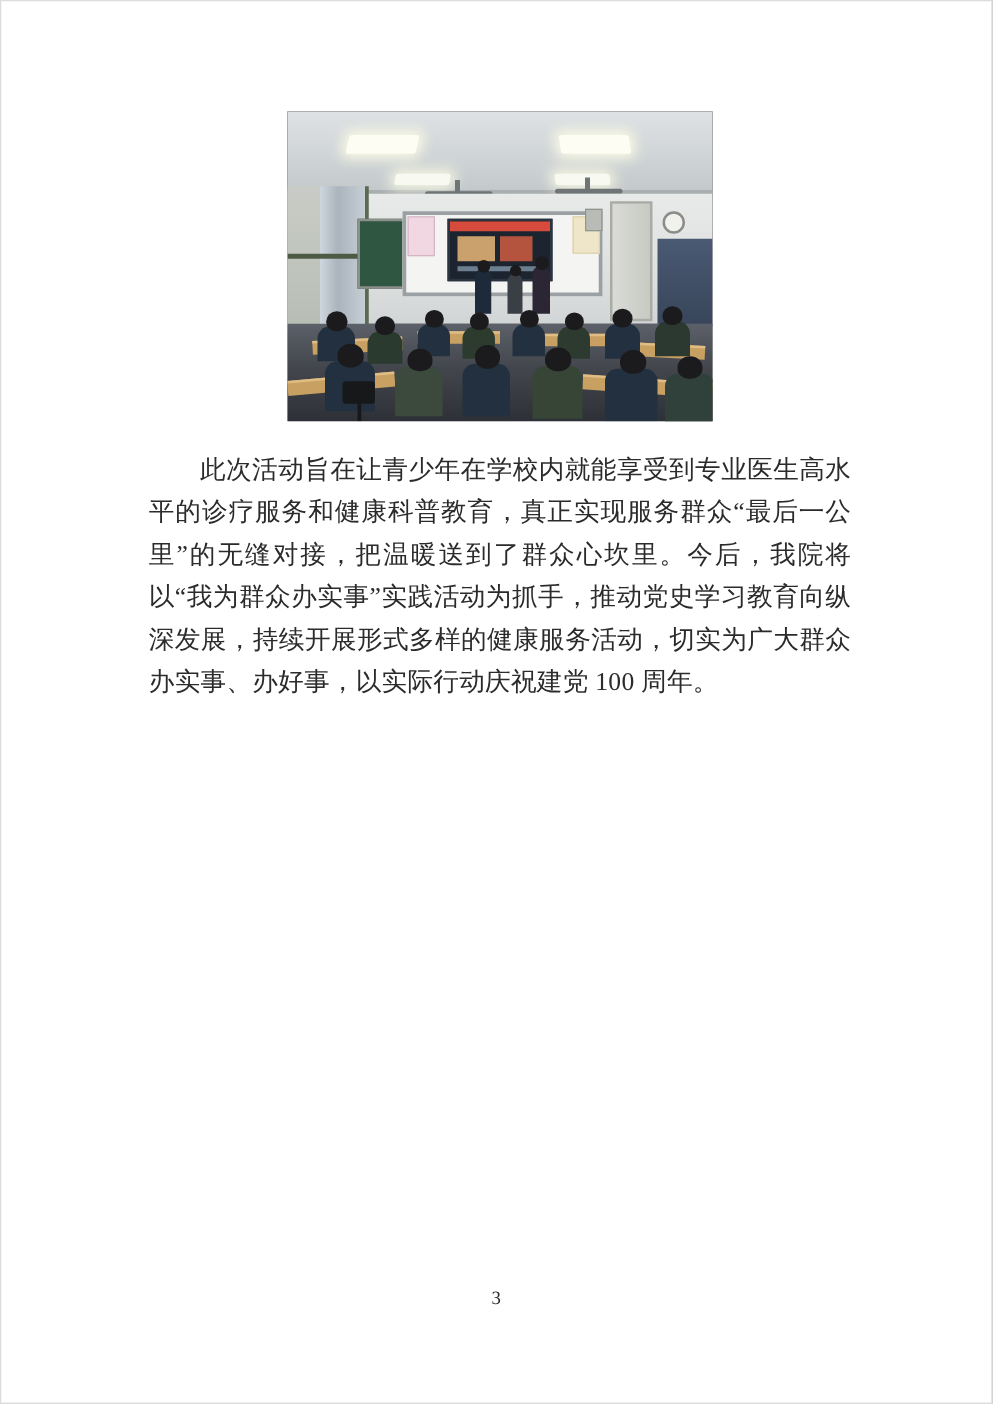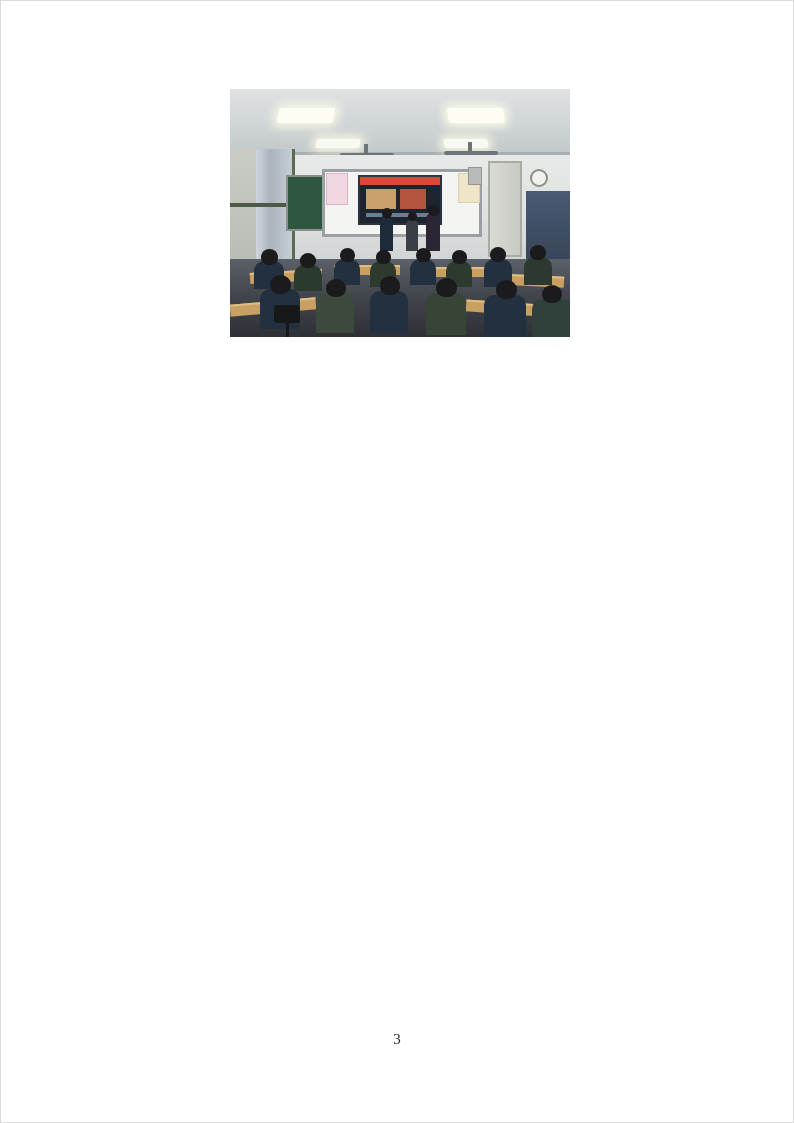--- a/index.html
+++ b/index.html
@@ -285,18 +285,21 @@
         <div class="body-s" style="left:254px; top:206px; width:42px; height:42px;"></div>
         <div class="head" style="left:266px; top:191px; width:21px; height:19px;"></div>
         <div class="body-s" style="left:302px; top:210px; width:40px; height:40px; background:#30403a;"></div>
         <div class="head" style="left:312px; top:196px; width:20px; height:18px;"></div>
 
         <div style="position:absolute; left:44px; top:216px; width:26px; height:18px; background:#17181a; border-radius:3px;"></div>
         <div style="position:absolute; left:56px; top:232px; width:3px; height:16px; background:#17181a;"></div>
       </div>
     </div>
 
+    <div class="body-text">
+      <p>此次活动旨在让青少年在学校内就能享受到专业医生高水平的诊疗服务和健康科普教育，真正实现服务群众“最后一公里”的无缝对接，把温暖送到了群众心坎里。今后，我院将以“我为群众办实事”实践活动为抓手，推动党史学习教育向纵深发展，持续开展形式多样的健康服务活动，切实为广大群众办实事、办好事，以实际行动庆祝建党 100 周年。</p>
+    </div>
 
   </div>
 
   <div class="page-number">3</div>
 
 </div>
 
 </body></html>

